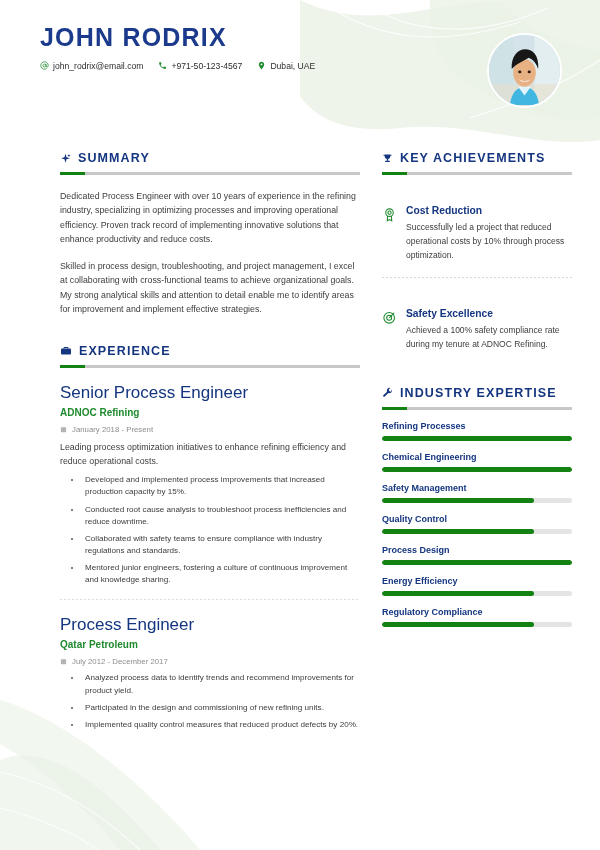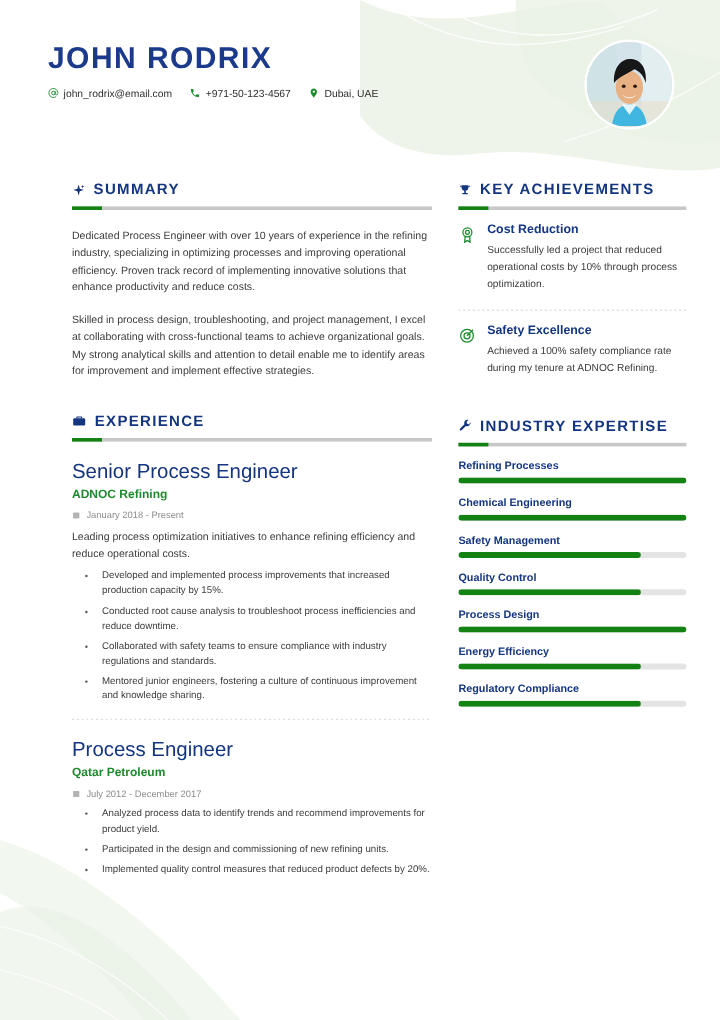--- a/index.html
+++ b/index.html
@@ -11,21 +11,21 @@
     overflow:hidden;
     color:#333;
   }
   .page { position:relative; width:600px; height:850px; overflow:hidden; }
 
   .bg-decor { position:absolute; inset:0; z-index:0; pointer-events:none; }
 
   .content { position:relative; z-index:2; }
 
   
-  .header { position:relative; padding:36px 40px 0 40px; height:128px; }
+  .header { position:relative; padding:24px 40px 0 40px; height:128px; }
   .name {
     font-size:25px; font-weight:bold; color:#1b3a8c;
     letter-spacing:1.2px; line-height:1.1;
   }
   .job-title {
     font-size:13.5px; font-weight:bold; color:#1e8a2e;
     margin-top:7px; letter-spacing:0.1px;
   }
   .contact-row {
     margin-top:9px; display:flex; align-items:center; gap:15px;
@@ -61,21 +61,21 @@
   }
 
   
   .sec-summary { margin-top:23px; }
   .summary-p {
     font-size:8.8px; line-height:1.62; color:#3c3c3c; margin-top:14px;
   }
   .summary-p + .summary-p { margin-top:13px; }
 
   
-  .ach-item { display:flex; gap:9px; margin-top:11px; }
+  .ach-item { display:flex; gap:9px; margin-top:30px; }
   .ach-ic { flex:none; color:#1e8a2e; padding-top:2px; }
   .ach-title {
     font-size:10.3px; font-weight:bold; color:#14357f; line-height:1.2;
   }
   .ach-desc {
     font-size:8.5px; line-height:1.62; color:#3c3c3c; margin-top:4px;
   }
   .ach-div {
     height:1px; margin:14px 0 0 0;
     background-image:linear-gradient(to right,#d5d5d5 48%,rgba(255,255,255,0) 0%);

